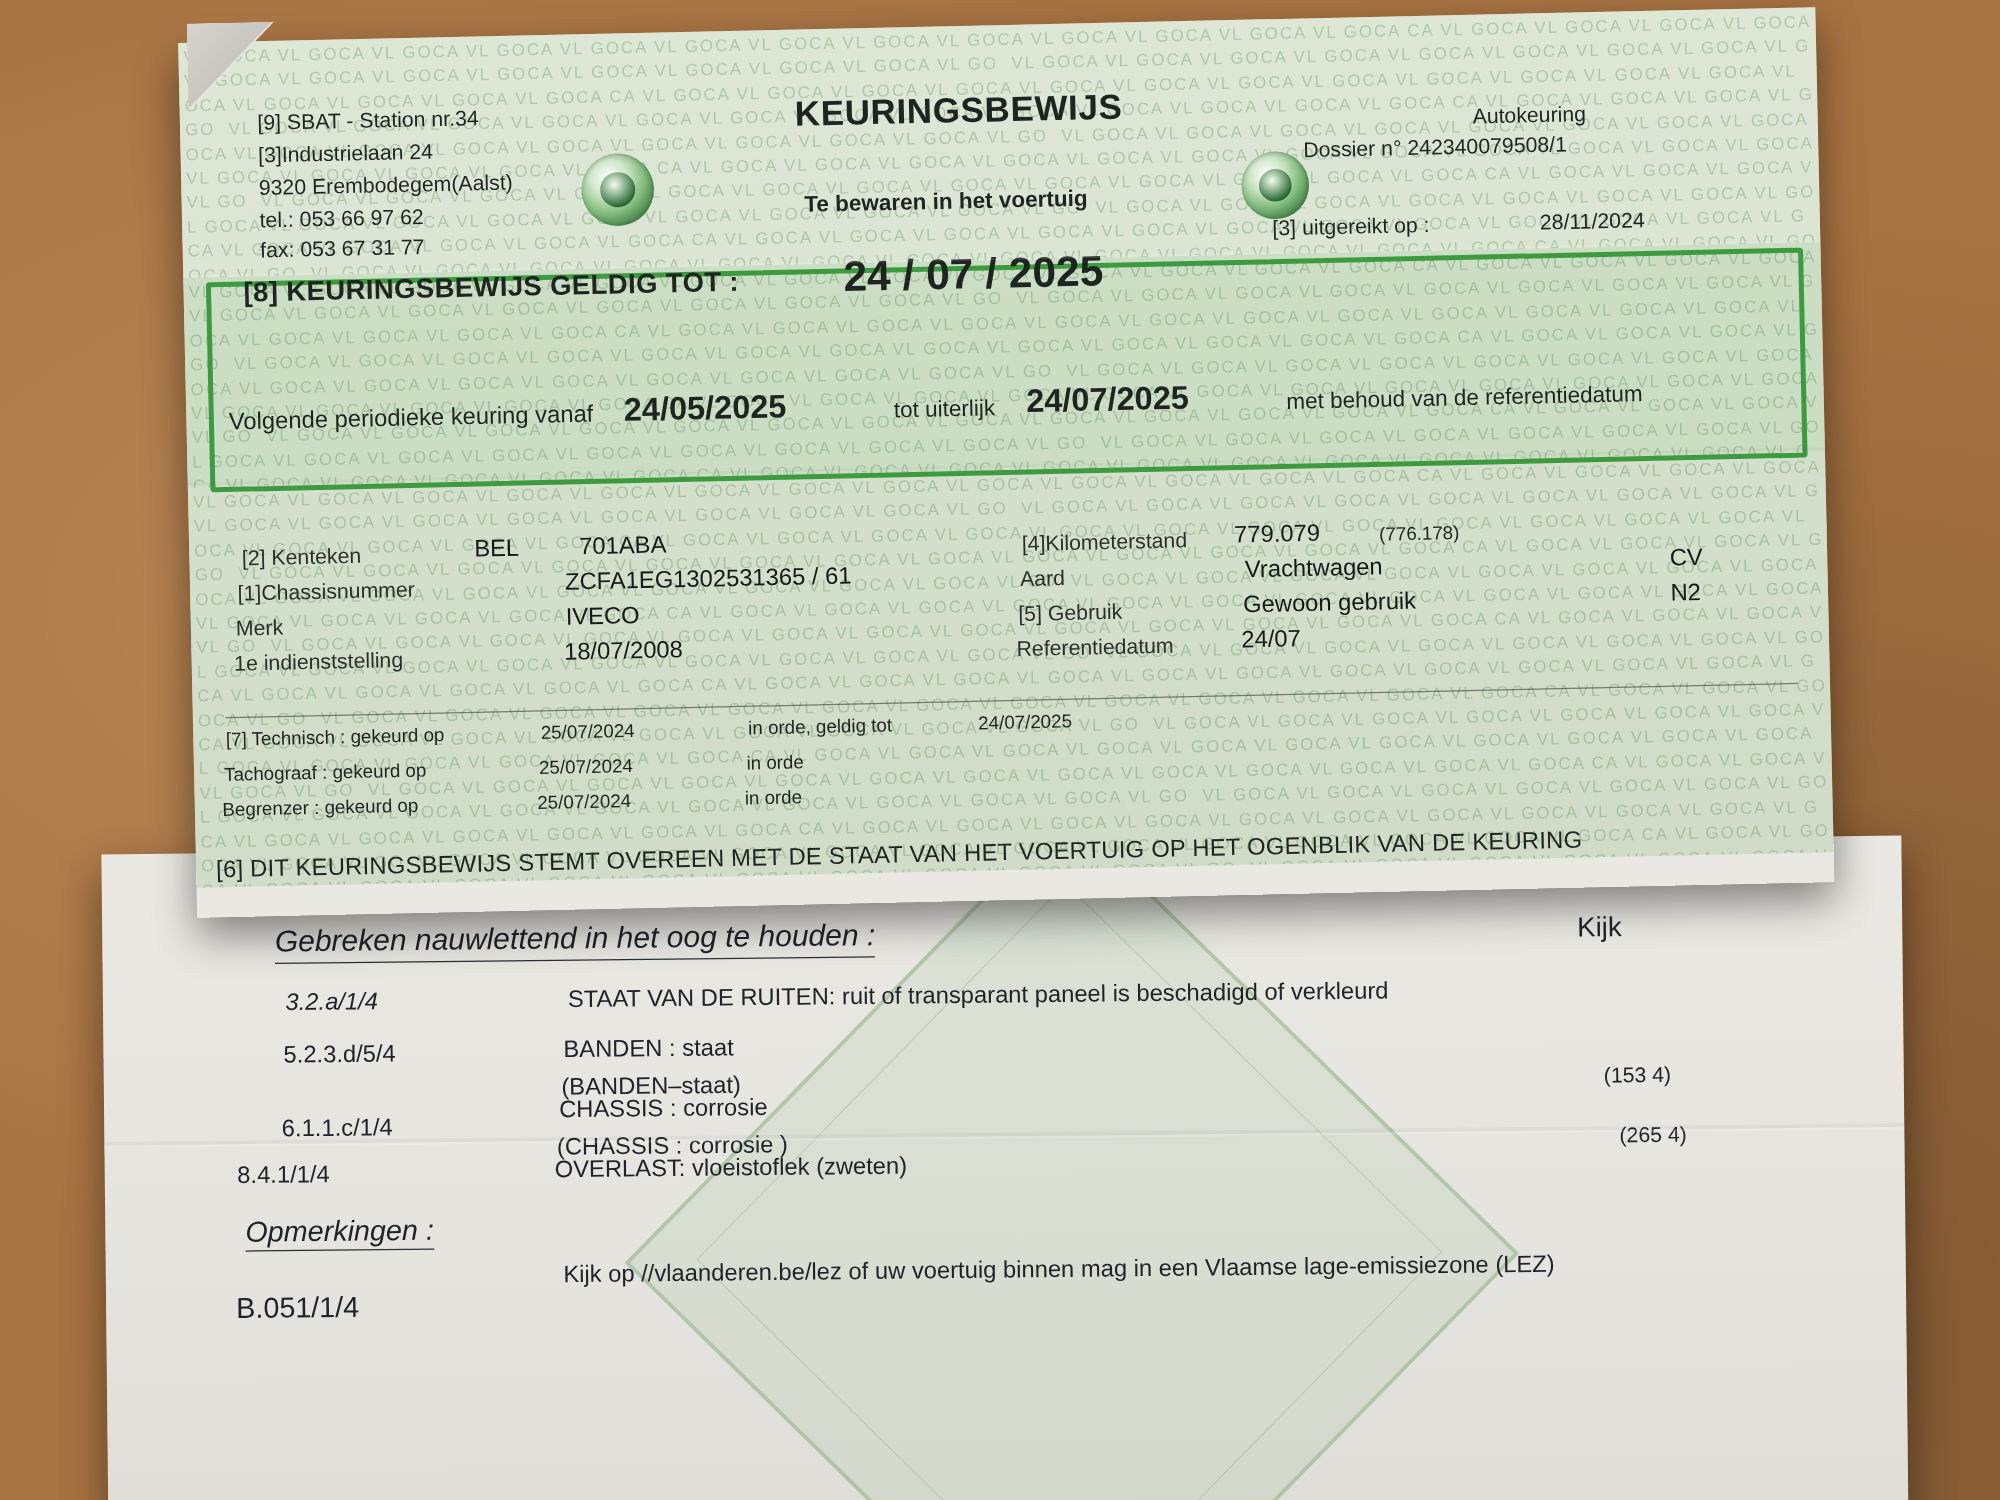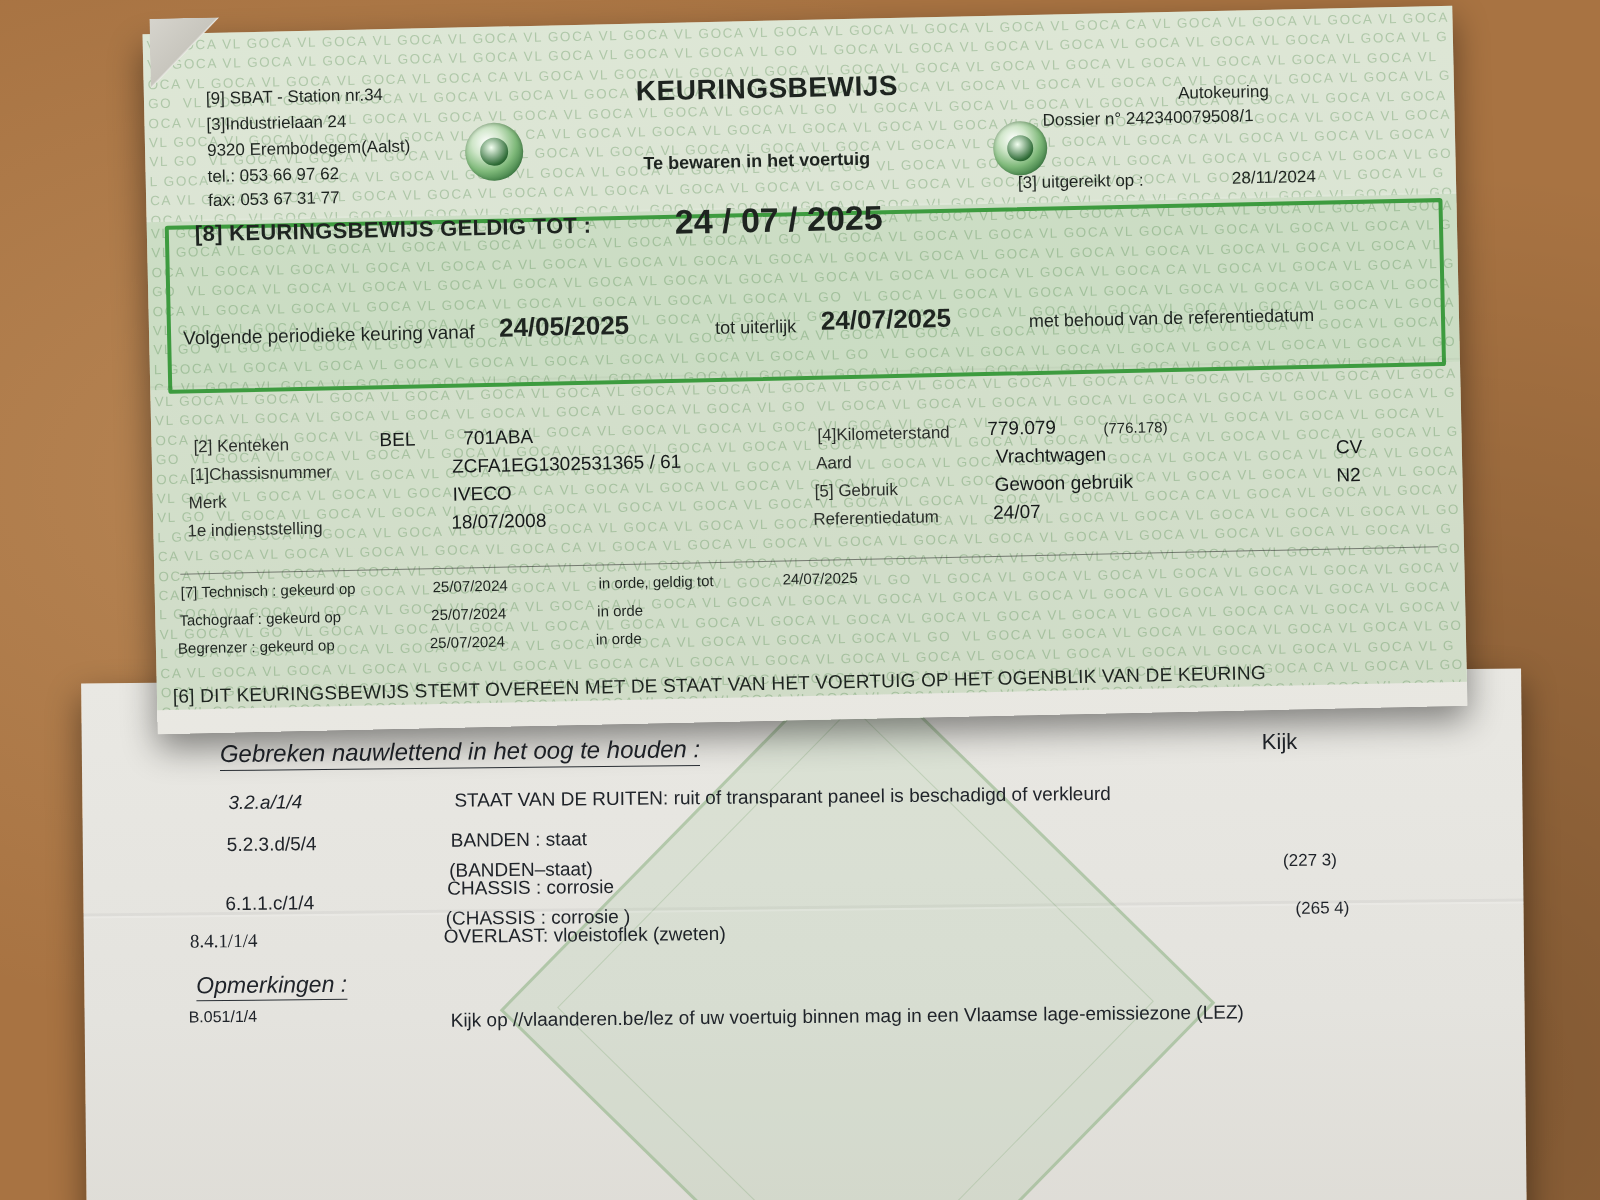--- a/index.html
+++ b/index.html
@@ -127,32 +127,32 @@
     <div id="lower-inner">
       <div class="lt defect-head" style="left:138px;top:58px;">Gebreken nauwlettend in het oog te houden :</div>
       <div class="lt" style="left:1180px;top:58px;font-size:22px;">Kijk</div>
 
       <div class="lt" style="left:146px;top:110px;font-size:19px;font-style:italic;">3.2.a/1/4</div>
       <div class="lt" style="left:372px;top:110px;font-size:19px;">STAAT VAN DE RUITEN: ruit of transparant paneel is beschadigd of verkleurd</div>
 
       <div class="lt" style="left:144px;top:152px;font-size:19px;">5.2.3.d/5/4</div>
       <div class="lt" style="left:368px;top:150px;font-size:19px;">BANDEN : staat</div>
       <div class="lt" style="left:366px;top:180px;font-size:19px;">(BANDEN–staat)</div>
-      <div class="lt" style="left:1200px;top:180px;font-size:17px;">(227 3)</div>
+      <div class="lt" style="left:1200px;top:180px;font-size:17px;">(153 4)</div>
 
       <div class="lt" style="left:142px;top:211px;font-size:19px;">6.1.1.c/1/4</div>
       <div class="lt" style="left:364px;top:198px;font-size:19px;">CHASSIS : corrosie</div>
       <div class="lt" style="left:362px;top:228px;font-size:19px;">(CHASSIS : corrosie )</div>
       <div class="lt" style="left:1212px;top:228px;font-size:17px;">(265 4)</div>
 
-      <div class="lt" style="left:106px;top:248px;font-size:19px;font-family:Liberation Serif, serif;">8.4.1/1/4</div>
+      <div class="lt" style="left:106px;top:248px;font-size:19px;">8.4.1/1/4</div>
       <div class="lt" style="left:360px;top:246px;font-size:19px;">OVERLAST: vloeistoflek (zweten)</div>
 
       <div class="lt" style="left:112px;top:290px;font-size:23px;font-style:italic;border-bottom:1.5px solid #2a2f35;padding-bottom:1px;">Opmerkingen :</div>
-      <div class="lt" style="left:104px;top:326px;font-size:16px;">B.051/1/4</div>
+      <div class="lt" style="left:104px;top:351px;font-size:23px;">B.051/1/4</div>
       <div class="lt" style="left:366px;top:330px;font-size:19px;">Kijk op //vlaanderen.be/lez of uw voertuig binnen mag in een Vlaamse lage-emissiezone (LEZ)</div>
     </div>
 
     <div class="crease" style="left:0;top:230px;width:100%;height:3px;opacity:.35;"></div>
     <div class="crease-light" style="left:0;top:233px;width:100%;height:2px;opacity:.5;"></div>
   </div>
 
   <div class="paper" id="sheet-main">
 
     <div class="greenband" id="band-top">

